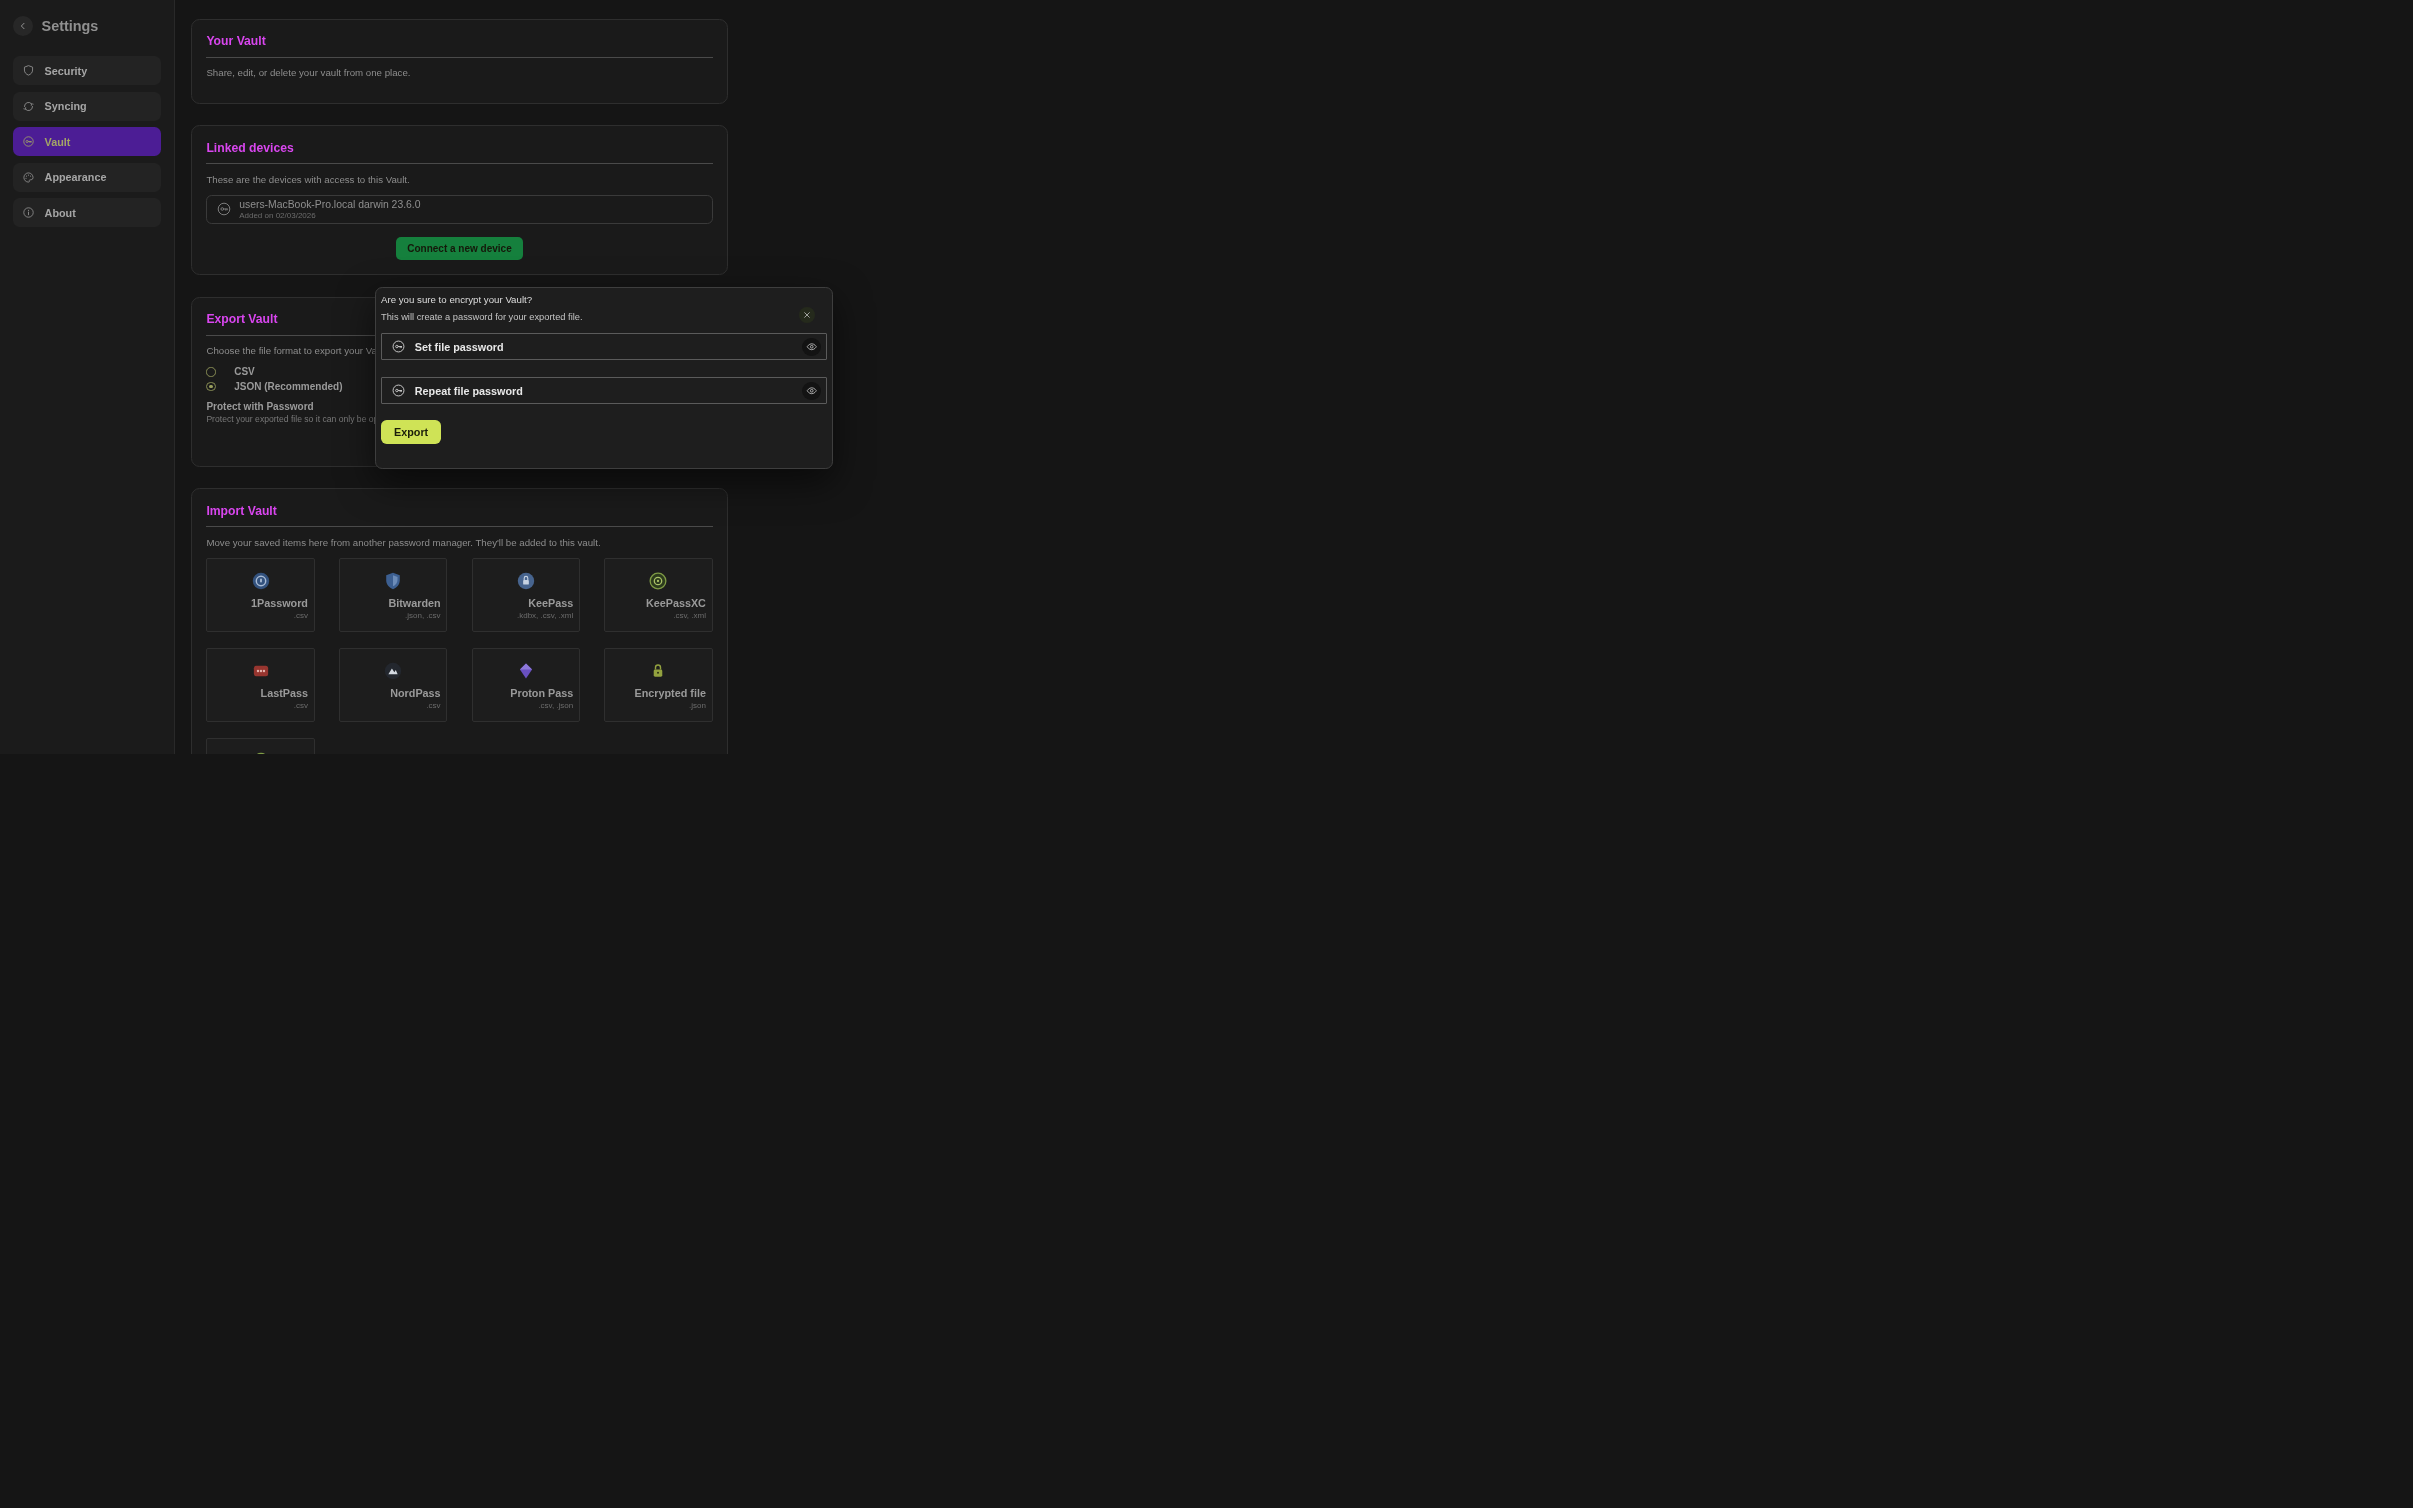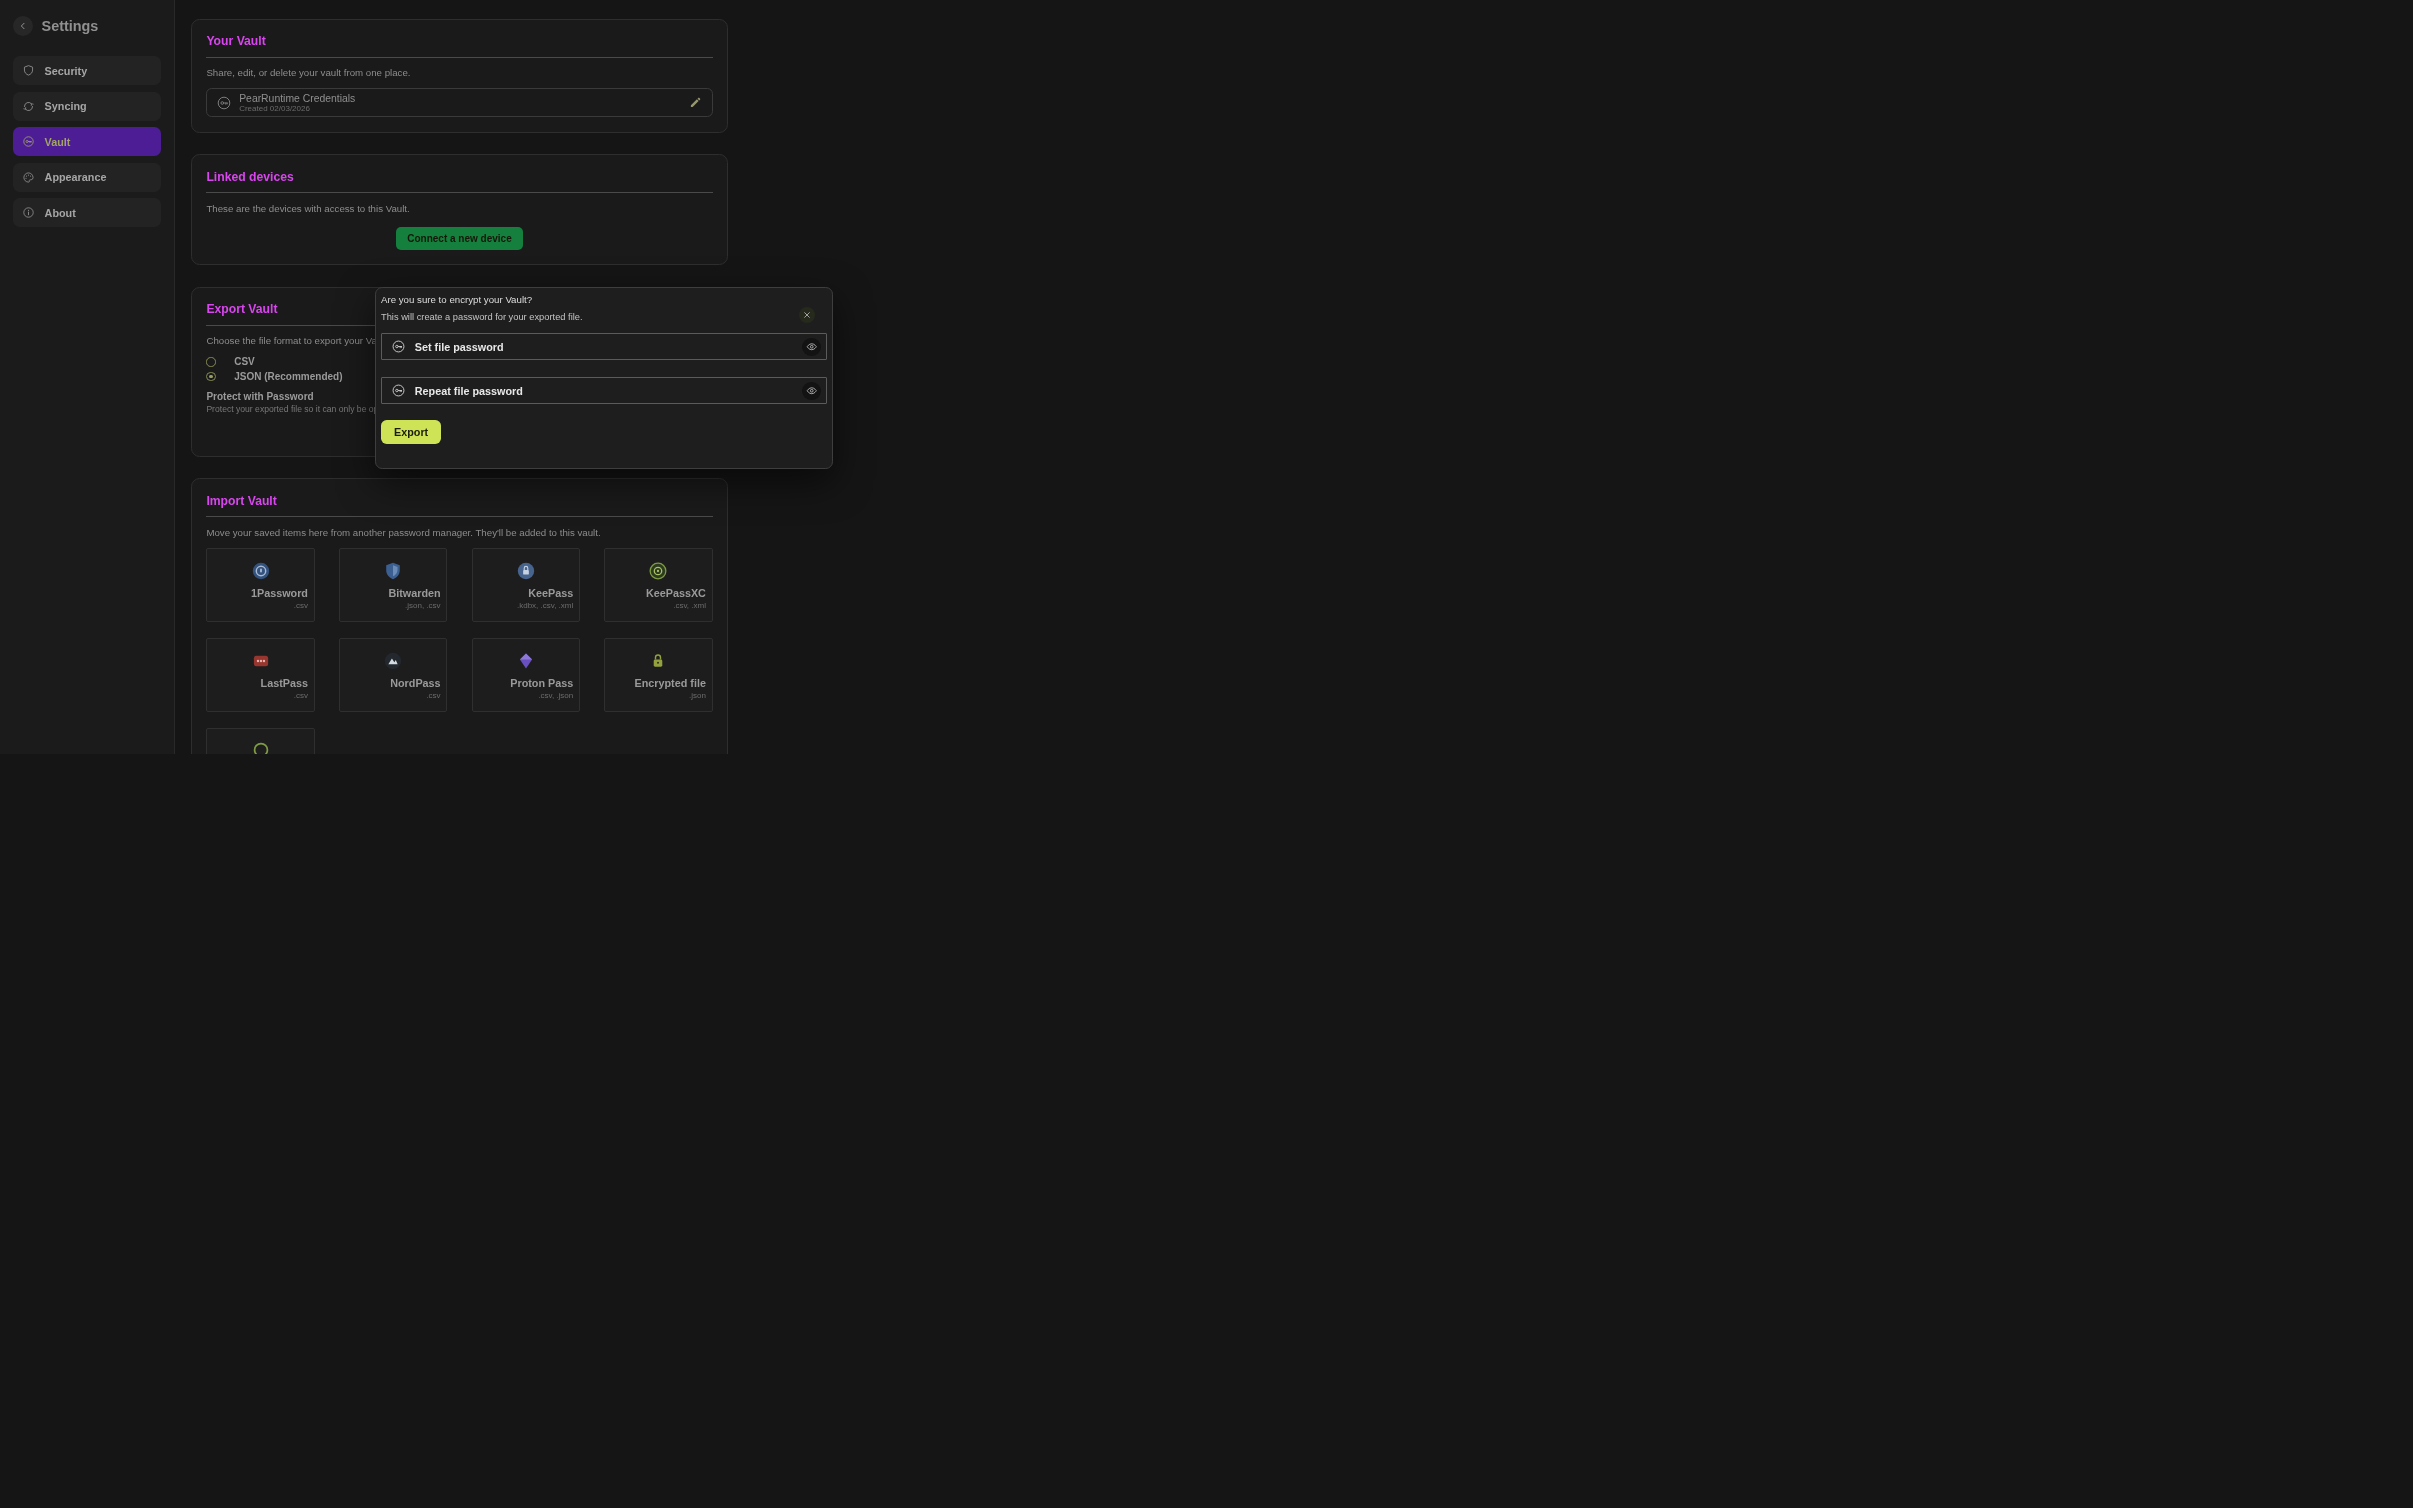--- a/index.html
+++ b/index.html
@@ -182,46 +182,39 @@
       </div>
     </nav>
   </aside>
 
   <main class="main">
 
     <section class="card">
       <h2>Your Vault</h2>
       <div class="divider"></div>
       <p class="desc">Share, edit, or delete your vault from one place.</p>
+    </section>
+
+    <section class="card">
+      <h2>Linked devices</h2>
+      <div class="divider"></div>
+      <p class="desc">These are the devices with access to this Vault.</p>
       <div class="field-row">
         <span class="key-badge">
           <svg width="16" height="16" viewBox="0 0 24 24">
               <circle cx="12" cy="12" r="8.7" fill="none" stroke="currentColor" stroke-width="1.5"></circle>
               <circle cx="9.4" cy="12" r="2" fill="none" stroke="currentColor" stroke-width="1.4"></circle>
               <path d="M11.5 12h5.2M14.7 12v1.9M16.8 12v1.4" fill="none" stroke="currentColor" stroke-width="1.4" stroke-linecap="round"></path>
             </svg>
         </span>
         <div class="field-text">
-          <div class="primary">PearRuntime Credentials</div>
-          <div class="secondary">Created 02/03/2026</div>
-        </div>
-        <button class="edit-btn">
-          <span style="display:flex">
-            <svg width="13" height="13" viewBox="0 0 24 24" fill="currentColor">
-                <path d="M3.5 17.3V20.5h3.2L17.8 9.4l-3.2-3.2L3.5 17.3zM20.6 6.6c.4-.4.4-1 0-1.4l-1.8-1.8c-.4-.4-1-.4-1.4 0l-1.6 1.6 3.2 3.2 1.6-1.6z"></path>
-              </svg>
-          </span>
-        </button>
-      </div>
-    </section>
-
-    <section class="card">
-      <h2>Linked devices</h2>
-      <div class="divider"></div>
-      <p class="desc">These are the devices with access to this Vault.</p>
+          <div class="primary">users-MacBook-Pro.local darwin 23.6.0</div>
+          <div class="secondary">Added on 02/03/2026</div>
+        </div>
+      </div>
       <div class="btn-row">
         <button class="connect-btn">Connect a new device</button>
       </div>
     </section>
 
     <section class="card export-card">
       <h2>Export Vault</h2>
       <div class="divider"></div>
       <p class="desc">Choose the file format to export your Vault</p>
       <div class="radio-row">

